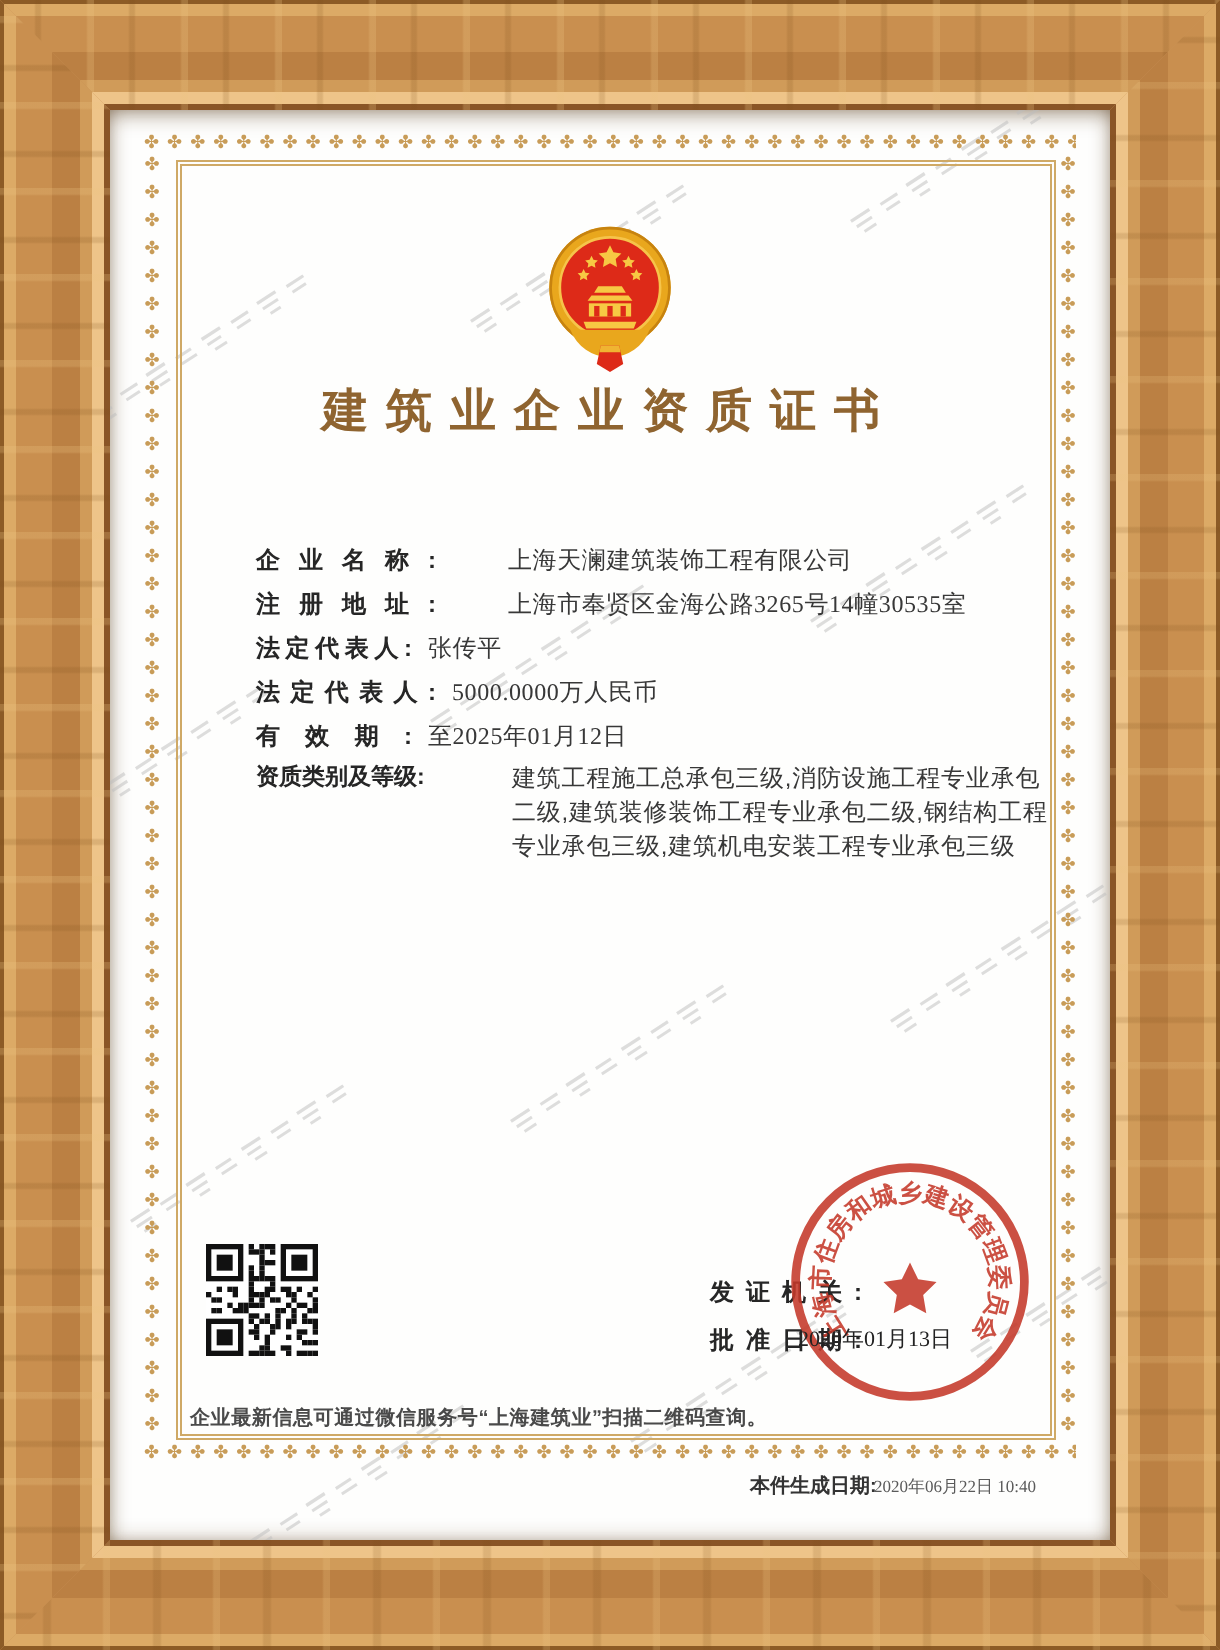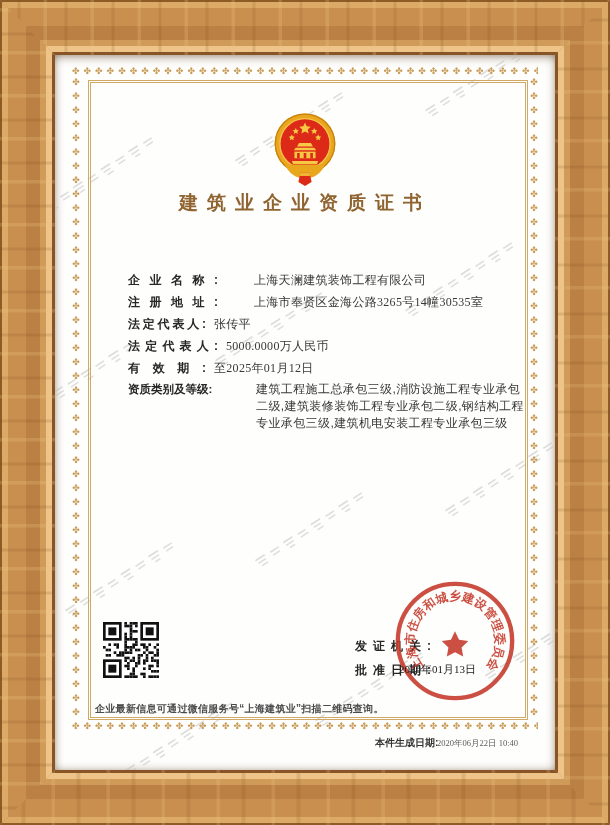--- a/index.html
+++ b/index.html
@@ -40,21 +40,21 @@
   .fl-left{left:15px;top:22px;height:643px;width:12px;writing-mode:vertical-rl;}
   .fl-right{left:473px;top:22px;height:643px;width:12px;writing-mode:vertical-rl;}
   .inner-line{position:absolute;left:33px;top:25px;width:434px;height:634px;
               border:3px double #cfa966;}
 
   
   .emblem{position:absolute;left:217px;top:57px;}
 
   
   .title{position:absolute;left:0;right:0;top:135px;text-align:center;
-         font-family:"Liberation Serif",serif;font-weight:bold;font-size:19px;
+         font-family:"Liberation Serif",serif;font-weight:bold;font-size:23px;
          letter-spacing:9px;color:#8f6430;}
 
   
   .fields{position:absolute;left:73px;top:216px;width:404px;font-size:12px;color:#383838;}
   .frow{display:flex;align-items:flex-start;margin-bottom:4px;min-height:18px;gap:28px;}
   .lcol{display:flex;flex:0 0 204px;align-items:flex-start;}
   .rcol{display:flex;flex:1;align-items:flex-start;}
   .flabel{display:inline-block;flex:0 0 90px;width:90px;font-weight:bold;color:#262626;
           text-align:justify;text-align-last:justify;margin-right:8px;line-height:18px;}
   .flabel-sm{flex:0 0 78px;width:78px;}

